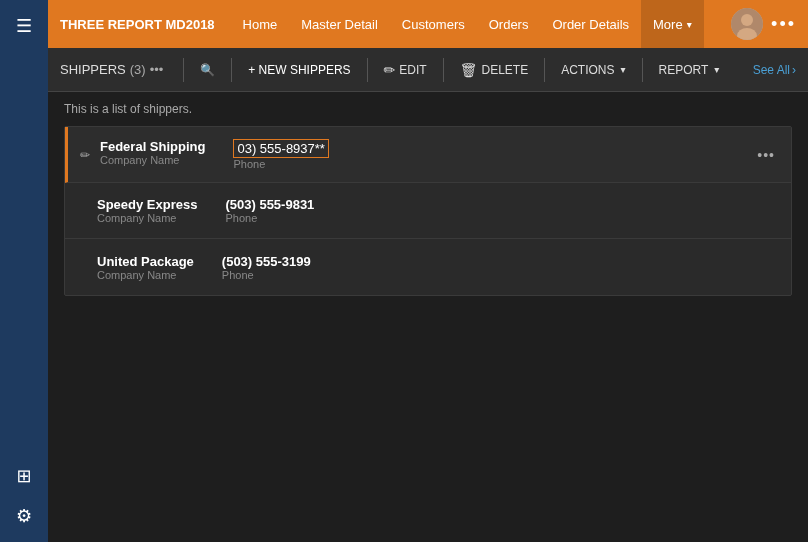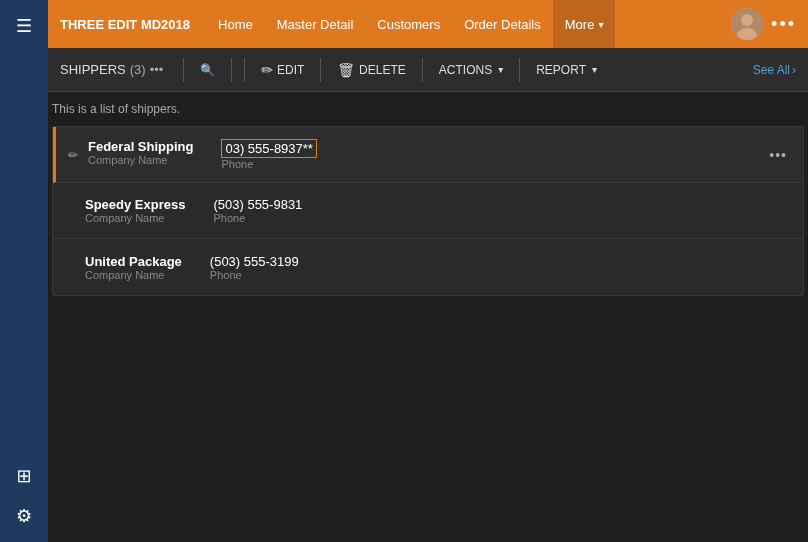--- a/index.html
+++ b/index.html
@@ -102,21 +102,21 @@
     .toolbar-btn .btn-icon { font-size: 14px; }
     .toolbar-sep { width: 1px; height: 24px; background: #555; margin: 0 4px; }
     .toolbar-btn.new-btn { color: #fff; }
     .btn-dropdown { font-size: 10px; margin-left: 2px; }
     .see-all { margin-left: auto; color: #4a9fd4; font-size: 12px; cursor: pointer; display: flex; align-items: flex-start; gap: 2px; }
 
     
     .content {
       flex: 1;
       background: #1e1e1e;
-      padding: 10px 4px;
+      padding: 10px 16px;
       overflow-y: auto;
     }
     .list-description {
       color: #aaa;
       font-size: 12px;
       margin-bottom: 10px;
     }
 
     
     .shippers-table {
@@ -149,20 +149,21 @@
       font-size: 13px;
       font-weight: 600;
     }
     .field-label {
       color: #888;
       font-size: 11px;
     }
     .shipper-phone {
       color: #fff;
       font-size: 13px;
+      font-weight: bold;
     }
     .phone-highlighted {
       border: 1px solid #e07820;
       padding: 1px 3px;
       color: #fff;
       font-size: 13px;
     }
     .row-actions {
       color: #aaa;
       font-size: 14px;
@@ -180,25 +181,26 @@
   </div>
   <div class="sidebar-bottom">
     <div class="sidebar-icon">⊞</div>
     <div class="sidebar-icon">⚙</div>
   </div>
 </div>
 
 <div class="main">
 
   <div class="topnav">
-    <span class="app-title">THREE EDIT MD2018</span>
+    <span class="app-title">THREE REPORT MD2018</span>
     <div class="nav-items">
       <div class="nav-item">Home</div>
       <div class="nav-item">Master Detail</div>
       <div class="nav-item">Customers</div>
+      <div class="nav-item">Orders</div>
       <div class="nav-item">Order Details</div>
       <div class="nav-item more">
         <span>More</span>
         <span class="dropdown-arrow">▾</span>
       </div>
     </div>
     <div class="topnav-right">
       <div class="avatar">
         <svg viewBox="0 0 32 32" xmlns="http://www.w3.org/2000/svg">
           <circle cx="16" cy="16" r="16" fill="#b0886a"></circle>
@@ -214,20 +216,23 @@
     <div class="toolbar-group-title">
       <span>SHIPPERS</span>
       <span class="count">(3)</span>
       <span style="cursor:pointer;color:#aaa;font-size:13px;">•••</span>
     </div>
     <div class="toolbar-sep"></div>
     <button class="toolbar-btn">
       <span>🔍</span>
     </button>
     <div class="toolbar-sep"></div>
+    <button class="toolbar-btn new-btn">
+      <span>+ NEW SHIPPERS</span>
+    </button>
     <div class="toolbar-sep"></div>
     <button class="toolbar-btn">
       <span class="btn-icon">✏</span>
       <span>EDIT</span>
     </button>
     <div class="toolbar-sep"></div>
     <button class="toolbar-btn">
       <span class="btn-icon">🗑</span>
       <span>DELETE</span>
     </button>

